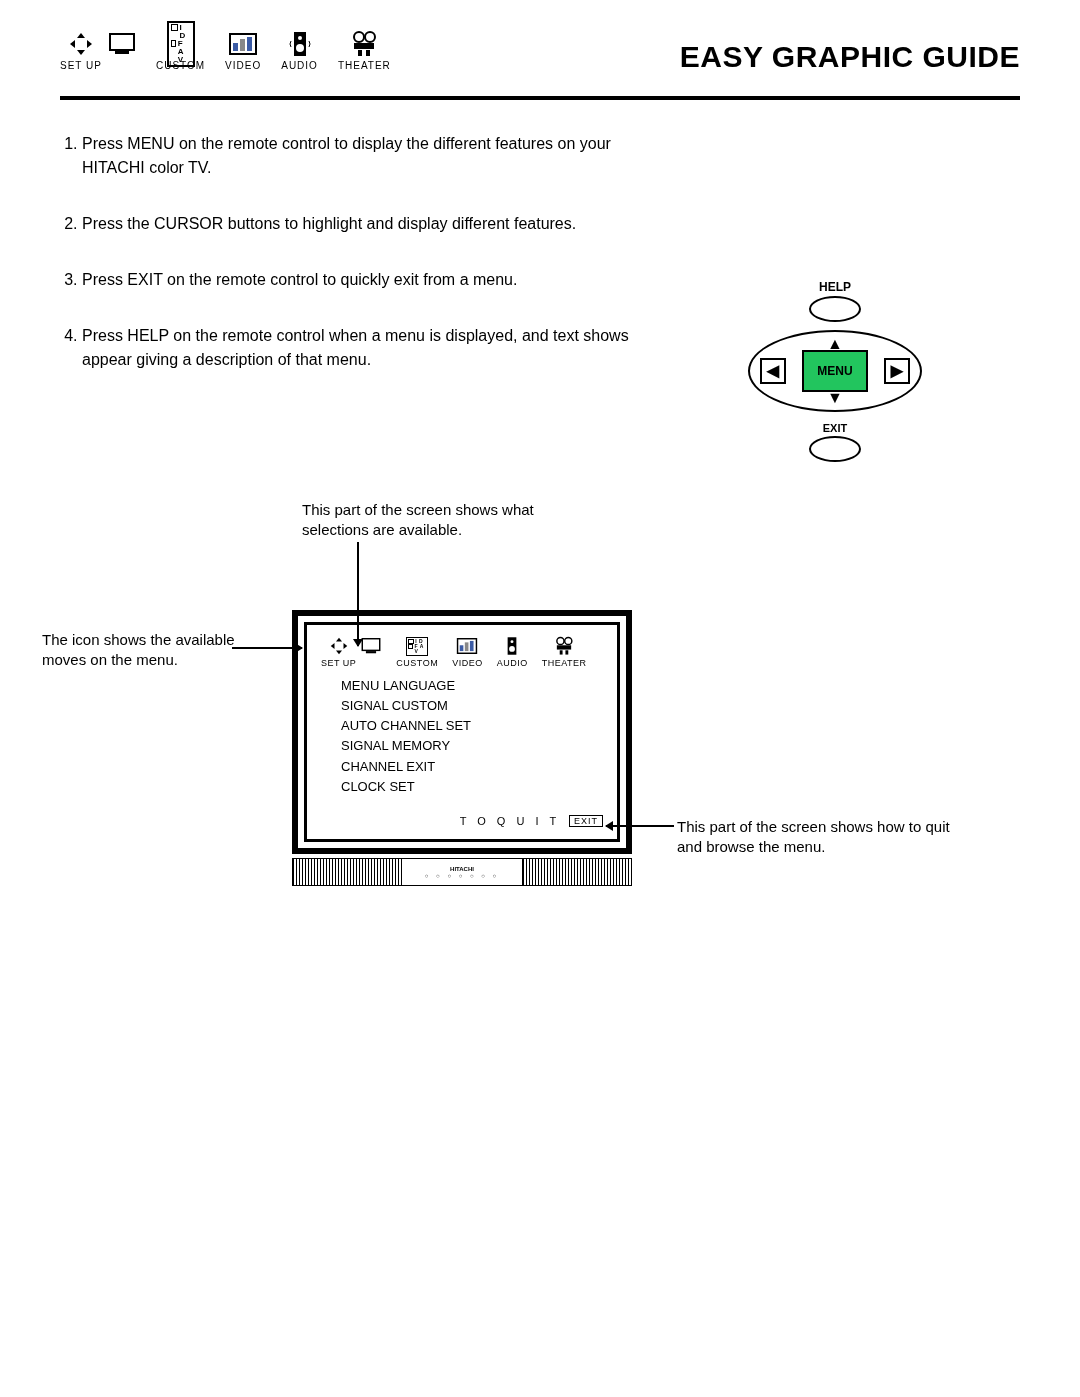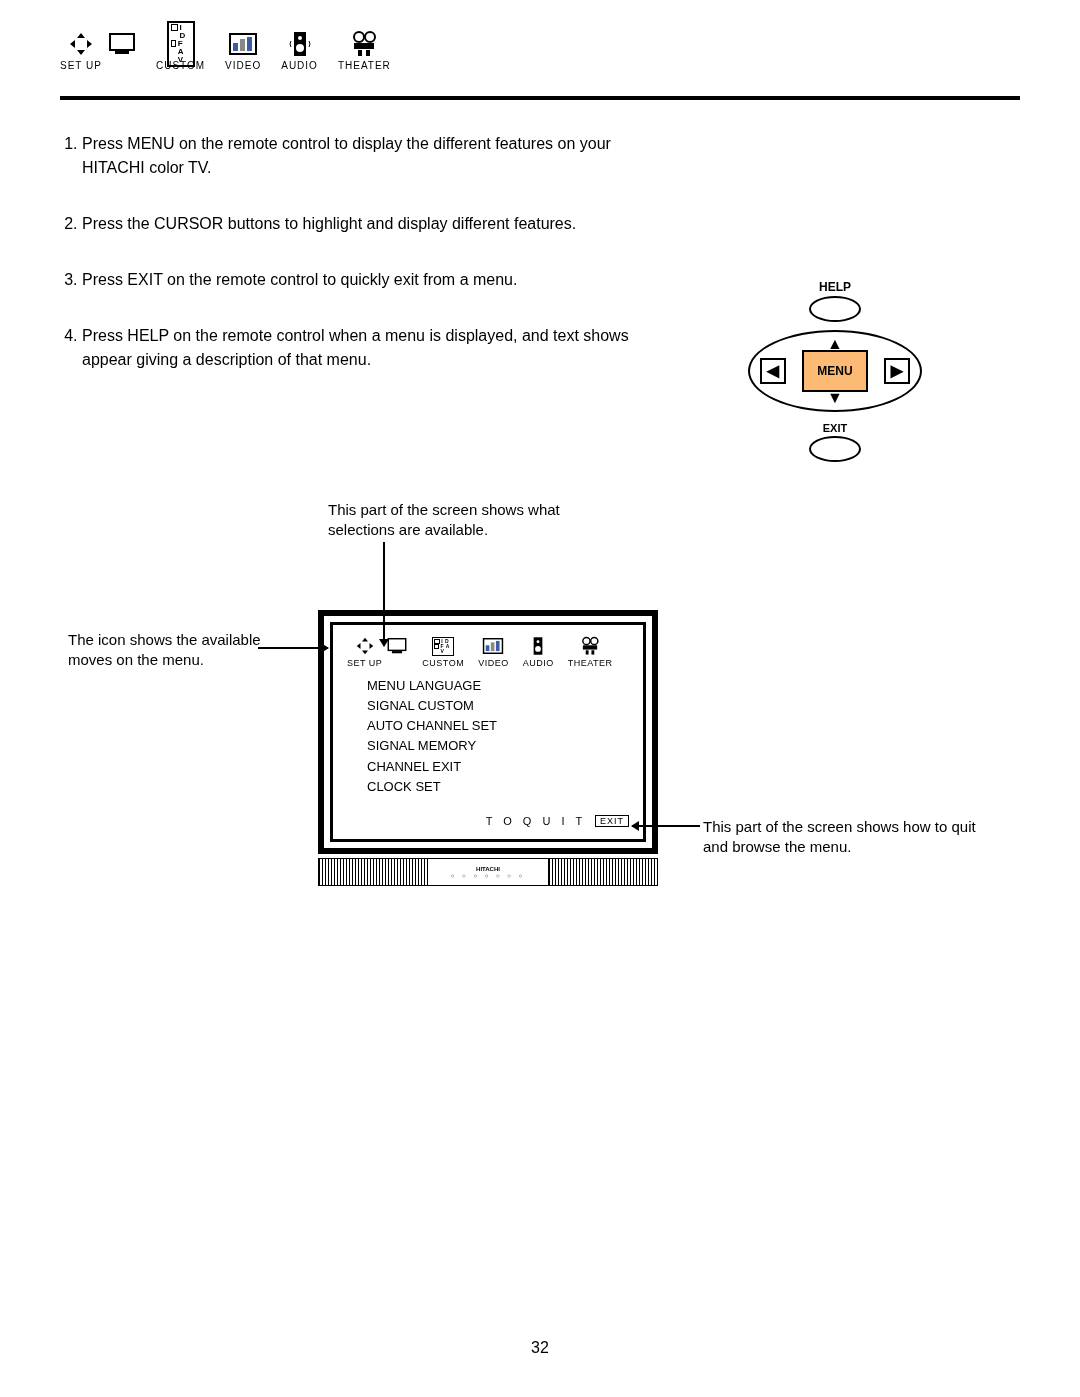--- a/index.html
+++ b/index.html
@@ -94,38 +94,38 @@
     position: relative;
     display: flex;
     align-items: center;
     justify-content: center;
   }
   .remote .menu-center {
     width: 62px; height: 38px;
     border: 2px solid #000;
     display: flex; align-items: center; justify-content: center;
     font-size: 12px;
-    background:#fdba74;
+    background:#22c55e;
   }
   .remote .arrow {
     position: absolute;
     font-size: 16px;
     line-height: 1;
   }
   .remote .arrow.up    { top: 4px;    left: 50%; transform: translateX(-50%); }
   .remote .arrow.down  { bottom: 4px; left: 50%; transform: translateX(-50%); }
   .remote .arrow.left  { left: 10px;  top: 50%;  transform: translateY(-50%); }
   .remote .arrow.right { right: 10px; top: 50%;  transform: translateY(-50%); }
   .remote .arrow-box { width:22px;height:22px;border:2px solid #000;display:flex;align-items:center;justify-content:center;background:#fff;}
   .remote .exit-label { margin-top: 10px; font-size: 11px; }
 
   
   .diagram-area {
     position: absolute;
-    left: 68px;
+    left: 42px;
     top: 500px;
     width: 960px;
     height: 430px;
   }
   .callout {
     position: absolute;
     font-size: 15px;
     line-height: 1.35;
   }
   .callout.top   { left: 260px; top: 0;   width: 300px; }
@@ -312,20 +312,21 @@
             <circle cx="20" cy="6" r="5" fill="none" stroke="#000" stroke-width="2"></circle>
             <rect x="4" y="12" width="20" height="6" fill="#000"></rect>
             <rect x="8" y="19" width="4" height="6" fill="#000"></rect>
             <rect x="16" y="19" width="4" height="6" fill="#000"></rect>
           </svg>
         </div>
         <span>THEATER</span>
       </div>
 
     </div>
+    <div class="page-title">EASY GRAPHIC GUIDE</div>
   </div>
   <hr class="header-rule">
 
   <ol class="instructions">
     <li>Press MENU on the remote control to display the different features on your HITACHI color TV.</li>
     <li>Press the CURSOR buttons to highlight and display different features.</li>
     <li>Press EXIT on the remote control to quickly exit from a menu.</li>
     <li>Press HELP on the remote control when a menu is displayed, and text shows appear giving a description of that menu.</li>
   </ol>
 
@@ -454,14 +455,13 @@
         <div class="grill"></div>
         <div class="center">
           <span>HITACHI</span>
           <span style="letter-spacing:3px;margin-top:1px;">○ ○ ○ ○ ○ ○ ○</span>
         </div>
         <div class="grill"></div>
       </div>
     </div>
   </div>
 
-  <div class="page-number">32</div>
 </div>
 
 </body></html>

